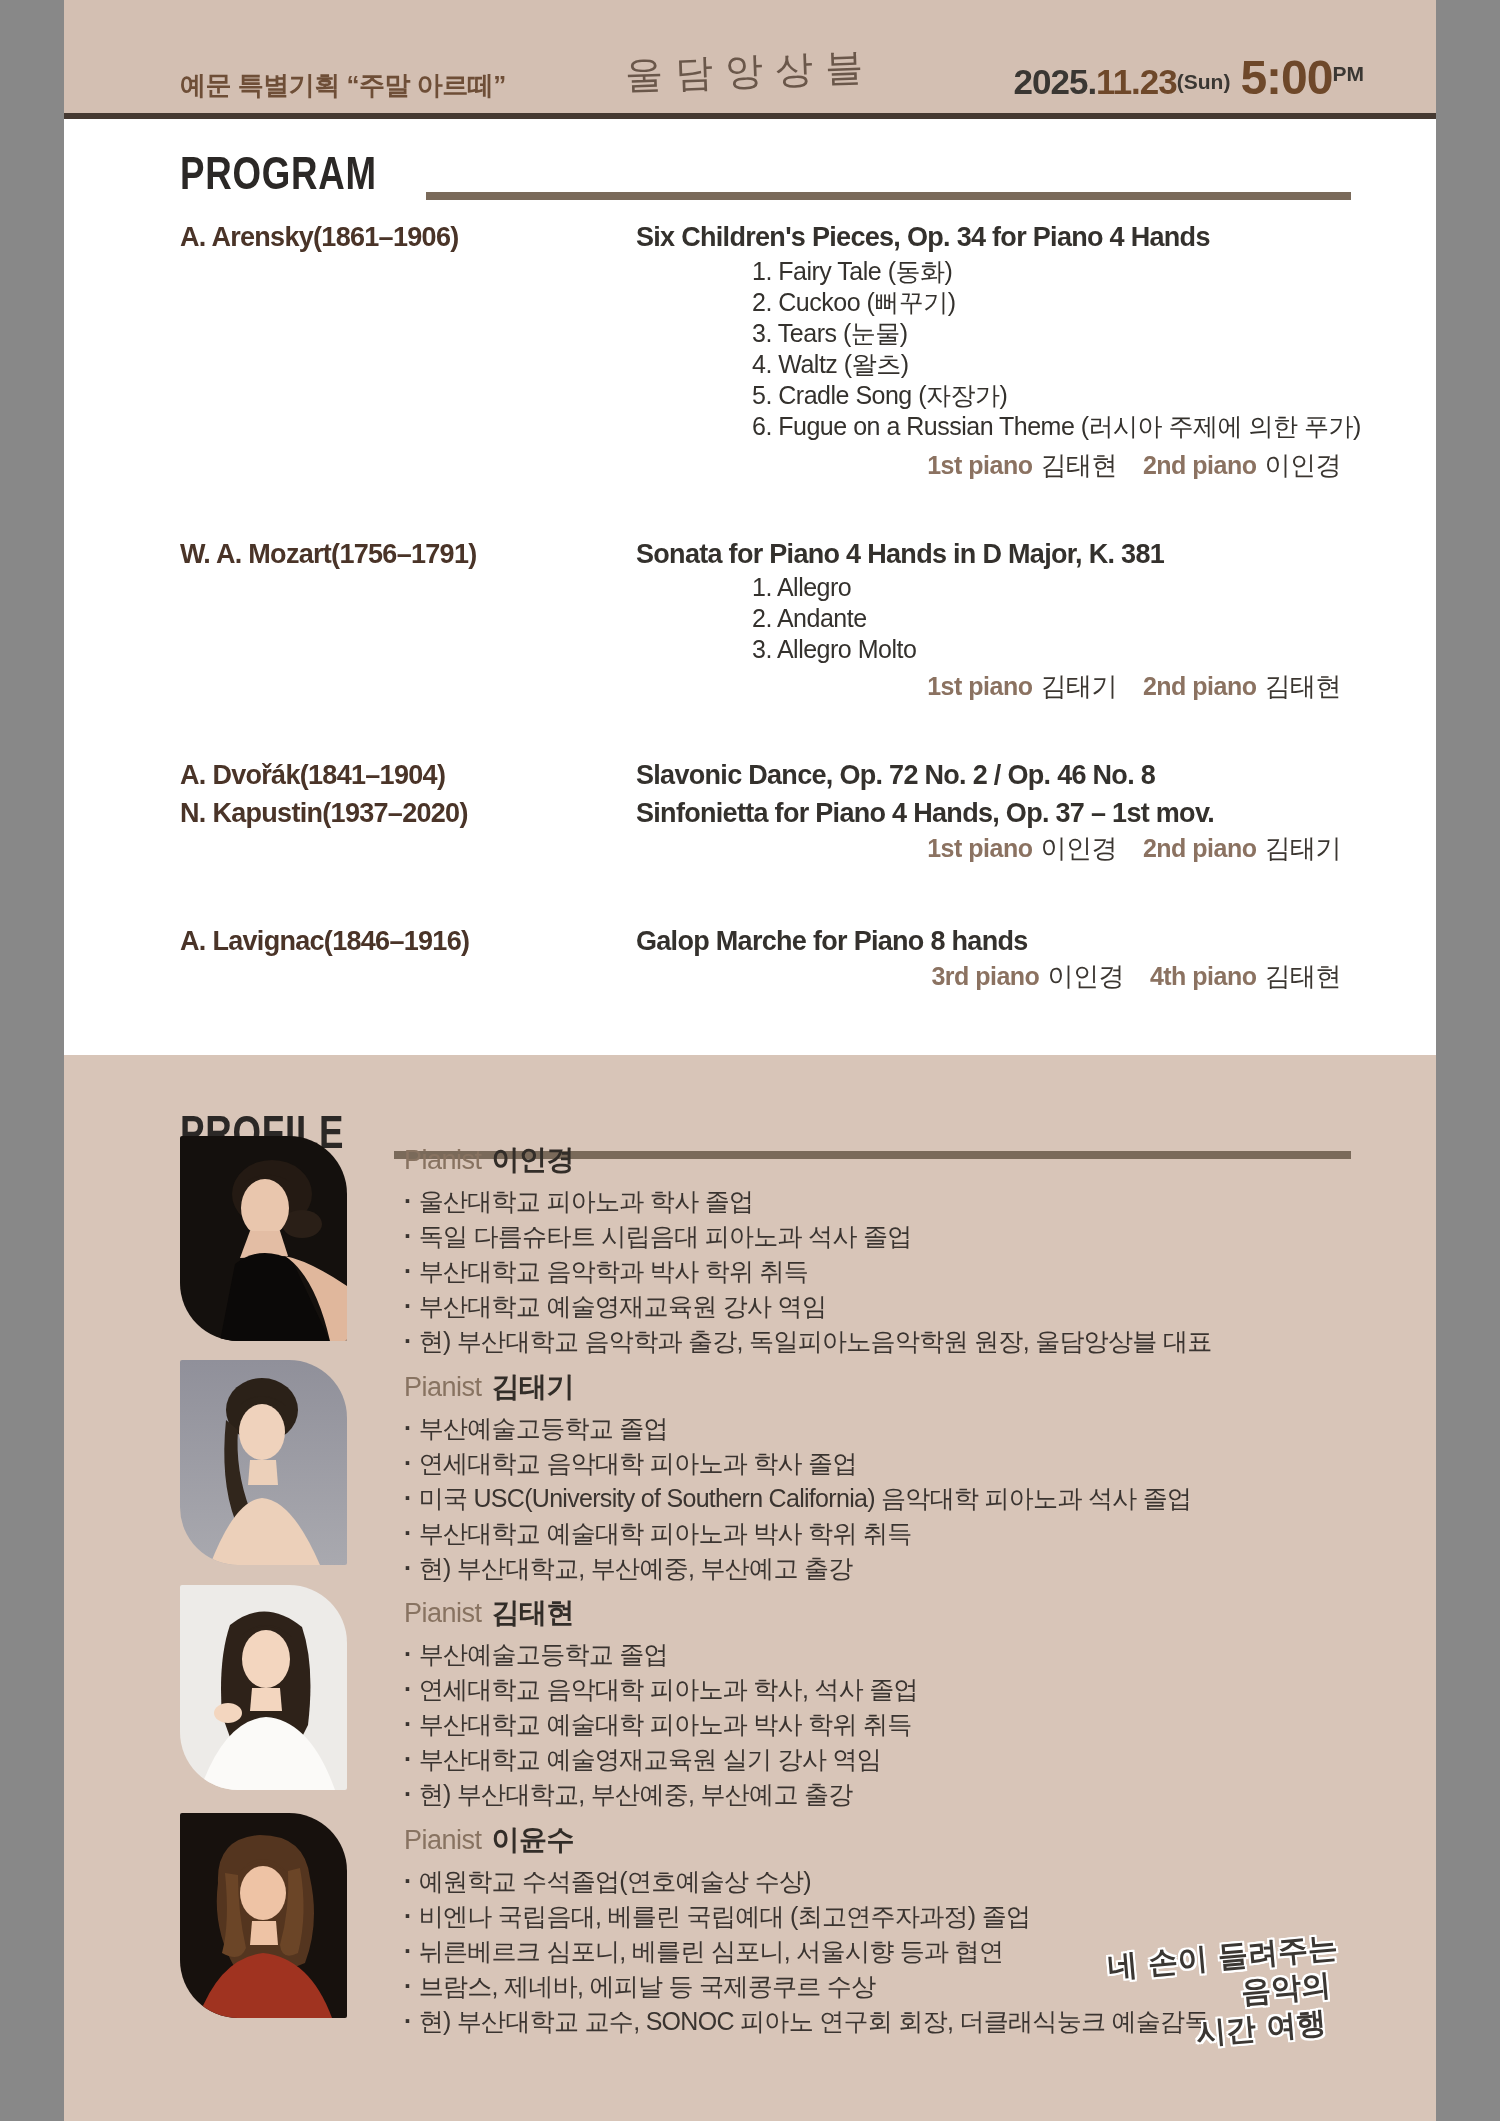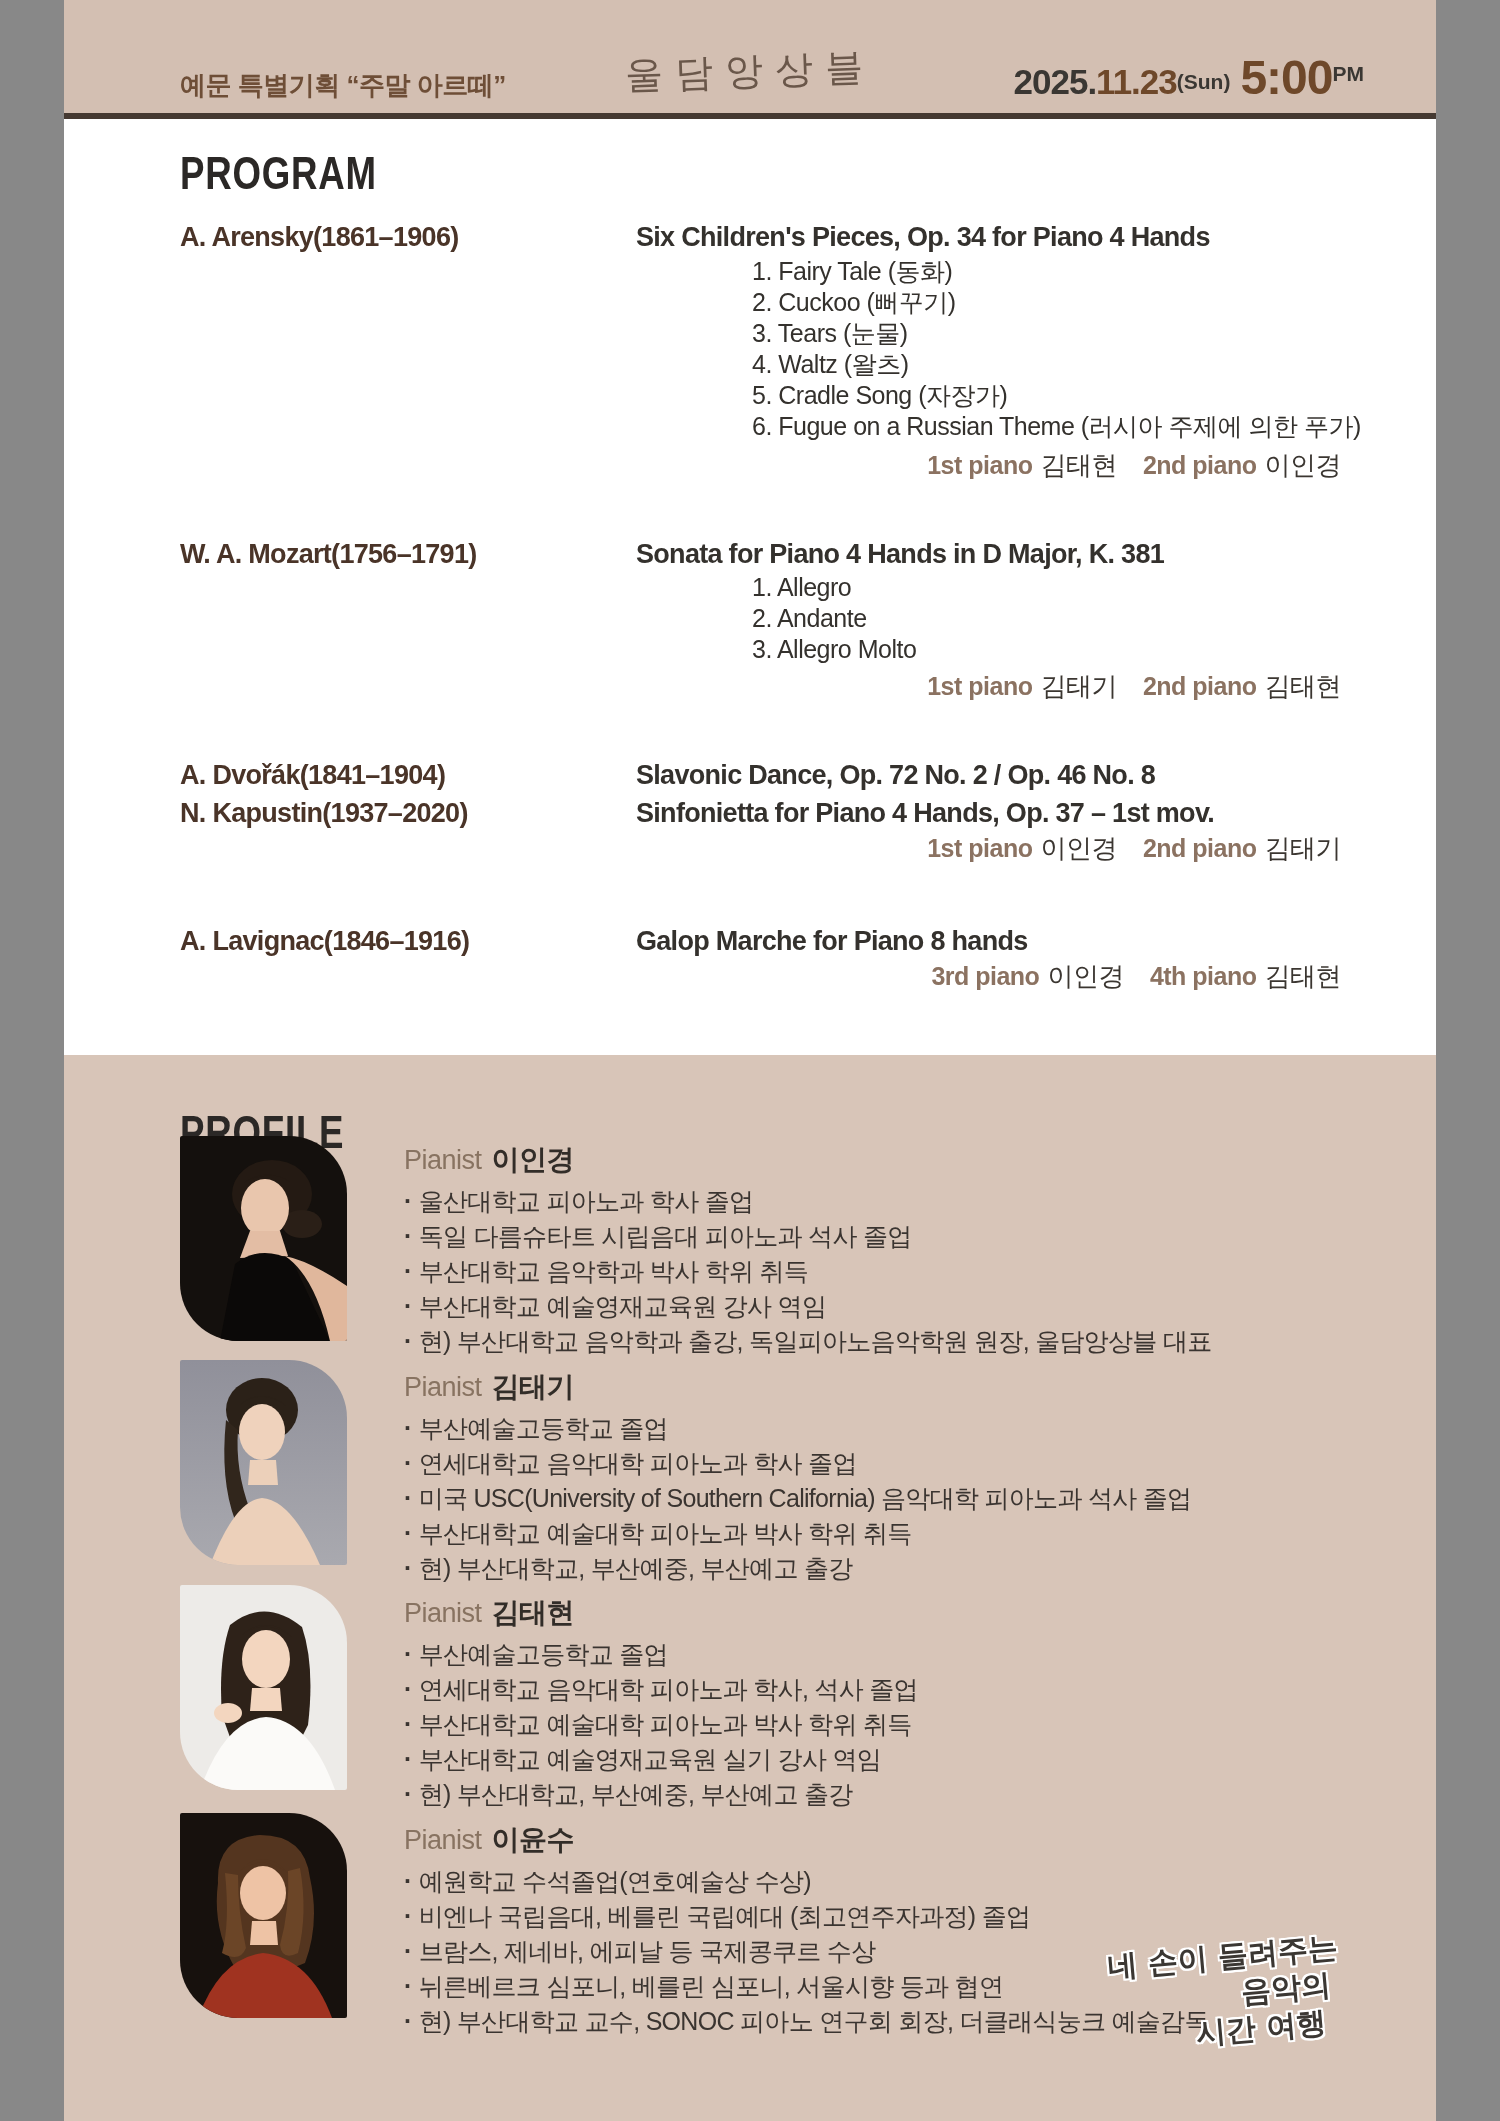--- a/index.html
+++ b/index.html
@@ -17,21 +17,21 @@
   .header-logo { position:absolute; left:50%; bottom:16px; transform:translateX(-50%) rotate(-2deg);
             font-size:38px; color:#6a574a; letter-spacing:12px; font-family:"DejaVu Serif",serif; }
   .header-datetime { position:absolute; right:72px; bottom:8px; white-space:nowrap; }
   .dt-year { font-size:35px; font-weight:700; color:#3a3733; letter-spacing:-1px; }
   .dt-day  { font-size:35px; font-weight:700; color:#6e482a; letter-spacing:-1px; }
   .dt-wd   { font-size:21px; font-weight:700; color:#3a3733; position:relative; top:-5px; }
   .dt-time { font-size:48px; font-weight:700; color:#6e482a; letter-spacing:-1px; margin-left:10px; }
   .dt-pm   { font-size:21px; font-weight:700; color:#3a3733; position:relative; top:-13px; }
 
   
-  .title-row { position:absolute; left:116px; right:85px; display:flex; align-items:flex-start;flex-direction:column; }
+  .title-row { position:absolute; left:116px; right:85px; display:flex; align-items:flex-end; }
   .title-box { flex:0 0 auto; }
   .section-title { display:inline-block; font-size:47px; font-weight:700; color:#2b2826;
             transform:scaleX(0.78); transform-origin:left center; letter-spacing:1px; white-space:nowrap; }
   .rule { flex:1 1 auto; height:8px; background:#7a6a5a; }
   .program-title-row { top:145px; }
   .program-title-row .title-box { width:246px; }
   .profile-title-row { top:1104px; }
   .profile-title-row .title-box { width:214px; }
 
   
@@ -222,22 +222,22 @@
       <path d="M18 205 Q40 145 83 140 Q130 145 152 205 Z" fill="#a03320"></path>
       <path d="M72 108 L96 108 L98 132 L70 132 Z" fill="#eec3a5"></path>
     </svg>
   </div>
   <div class="ptext" style="top:1823px">
     <div class="prole-line">
       <span class="prole">Pianist</span><span class="pname">이윤수</span>
     </div>
     <div class="bullet"><span class="dot">·</span><span>예원학교 수석졸업(연호예술상 수상)</span></div>
     <div class="bullet"><span class="dot">·</span><span>비엔나 국립음대, 베를린 국립예대 (최고연주자과정) 졸업</span></div>
+    <div class="bullet"><span class="dot">·</span><span>뉘른베르크 심포니, 베를린 심포니, 서울시향 등과 협연</span></div>
     <div class="bullet"><span class="dot">·</span><span>브람스, 제네바, 에피날 등 국제콩쿠르 수상</span></div>
-    <div class="bullet"><span class="dot">·</span><span>뉘른베르크 심포니, 베를린 심포니, 서울시향 등과 협연</span></div>
     <div class="bullet"><span class="dot">·</span><span>현) 부산대학교 교수, SONOC 피아노 연구회 회장, 더클래식눙크 예술감독</span></div>
   </div>
 
   <div class="footer-note">
     <div class="l1">네 손이 들려주는</div>
     <div class="l2">음악의</div>
     <div class="l3">시간 여행</div>
   </div>
 
 </div>

